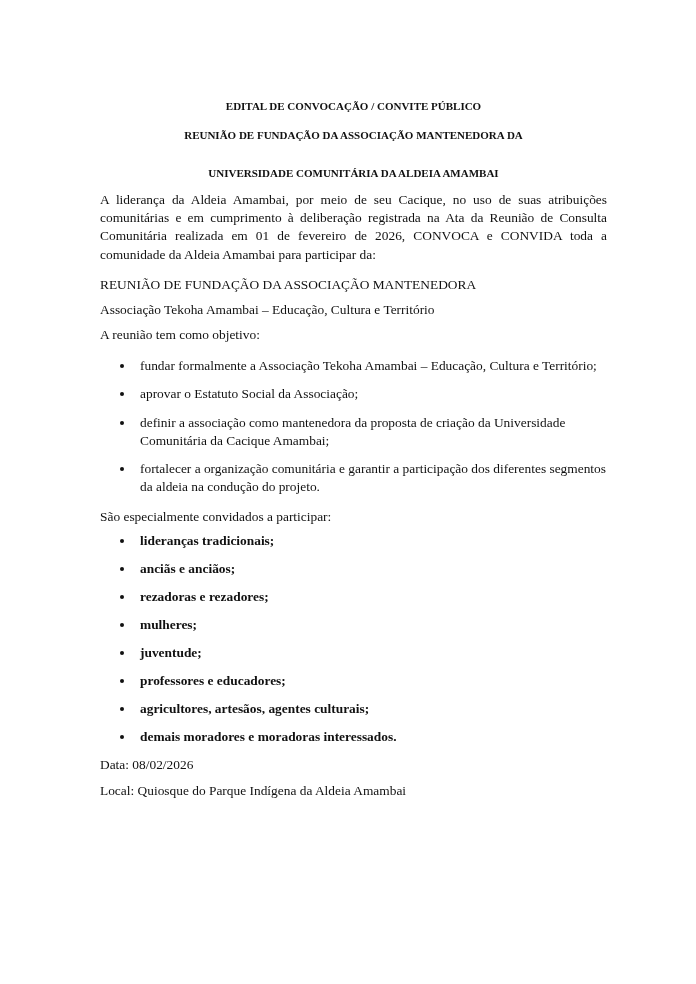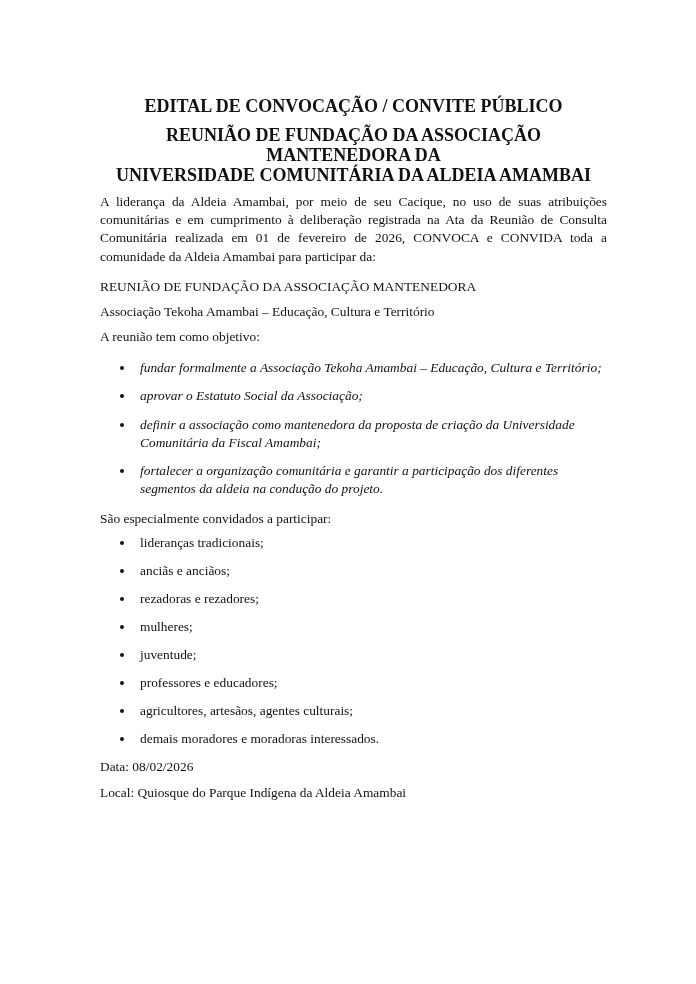--- a/index.html
+++ b/index.html
@@ -18,26 +18,26 @@
     }
     .page {
       position: absolute;
       left: 100px;
       top: 96px;
       width: 507px;
     }
     .title {
       text-align: center;
       font-weight: bold;
-      font-size: 18px;
+      font-size: 11px;
       margin: 0;
       line-height: 20px;
     }
     .title-1 { margin-bottom: 9px; }
-    .title-2 { margin-bottom: 8px; }
+    .title-2 { margin-bottom: 8px; margin-top: 18px; }
     p {
       margin: 0;
     }
     .intro {
       text-align: justify;
       text-align-last: left;
       line-height: 18.2px;
       margin-bottom: 11px;
     }
     .line {
@@ -49,22 +49,22 @@
       margin: 0;
       padding: 0;
     }
     li {
       position: relative;
       padding-left: 20px;
       margin-left: 0;
       line-height: 18px;
     }
     .objectives li { margin-bottom: 10.5px; }
-    .objectives { margin-top: 12px; margin-bottom: 2px; font-style: italic; }
-    .invitees { margin-top: 5px; margin-bottom: 2px; }
+    .objectives { margin-top: 12px; margin-bottom: 2px; }
+    .invitees { margin-top: 5px; margin-bottom: 2px; font-weight: bold; }
     .invitees li { margin-bottom: 10px; }
     .bullet {
       position: absolute;
       left: 0;
       top: 7px;
       width: 4px;
       height: 4px;
       border-radius: 50%;
       background: #111;
     }
@@ -87,21 +87,21 @@
   <p class="intro">A liderança da Aldeia Amambai, por meio de seu Cacique, no uso de suas atribuições comunitárias e em cumprimento à deliberação registrada na Ata da Reunião de Consulta Comunitária realizada em 01 de fevereiro de 2026, CONVOCA e CONVIDA toda a comunidade da Aldeia Amambai para participar da:</p>
 
   <p class="line">REUNIÃO DE FUNDAÇÃO DA ASSOCIAÇÃO MANTENEDORA</p>
   <p class="line">Associação Tekoha Amambai – Educação, Cultura e Território</p>
   <p class="line">A reunião tem como objetivo:</p>
 
   <div class="list-wrap">
     <ul class="objectives">
       <li><span class="bullet"></span><span>fundar formalmente a Associação Tekoha Amambai – Educação, Cultura e Território;</span></li>
       <li><span class="bullet"></span><span>aprovar o Estatuto Social da Associação;</span></li>
-      <li><span class="bullet"></span><span>definir a associação como mantenedora da proposta de criação da Universidade Comunitária da Fiscal Amambai;</span></li>
+      <li><span class="bullet"></span><span>definir a associação como mantenedora da proposta de criação da Universidade Comunitária da Cacique Amambai;</span></li>
       <li><span class="bullet"></span><span>fortalecer a organização comunitária e garantir a participação dos diferentes segmentos da aldeia na condução do projeto.</span></li>
     </ul>
   </div>
 
   <p class="line">São especialmente convidados a participar:</p>
 
   <div class="list-wrap">
     <ul class="invitees">
       <li><span class="bullet"></span><span>lideranças tradicionais;</span></li>
       <li><span class="bullet"></span><span>anciãs e anciãos;</span></li>

